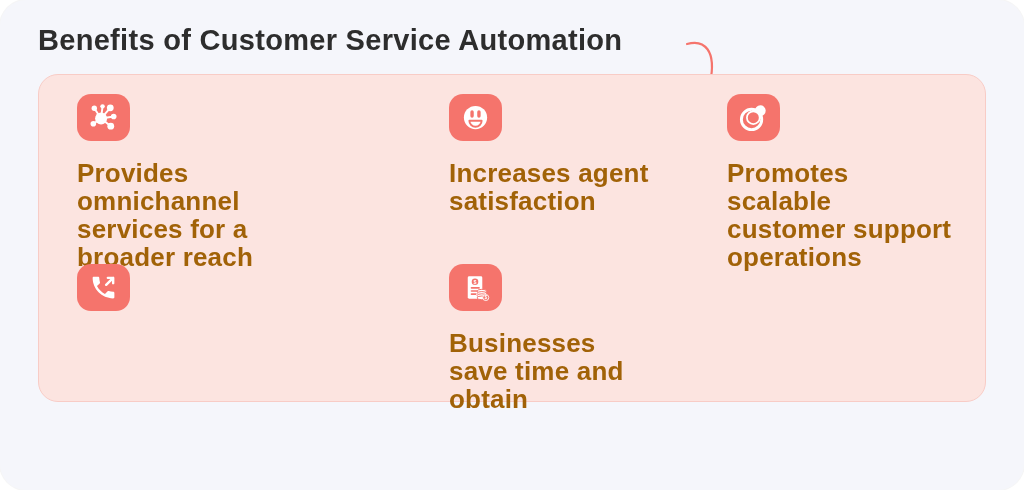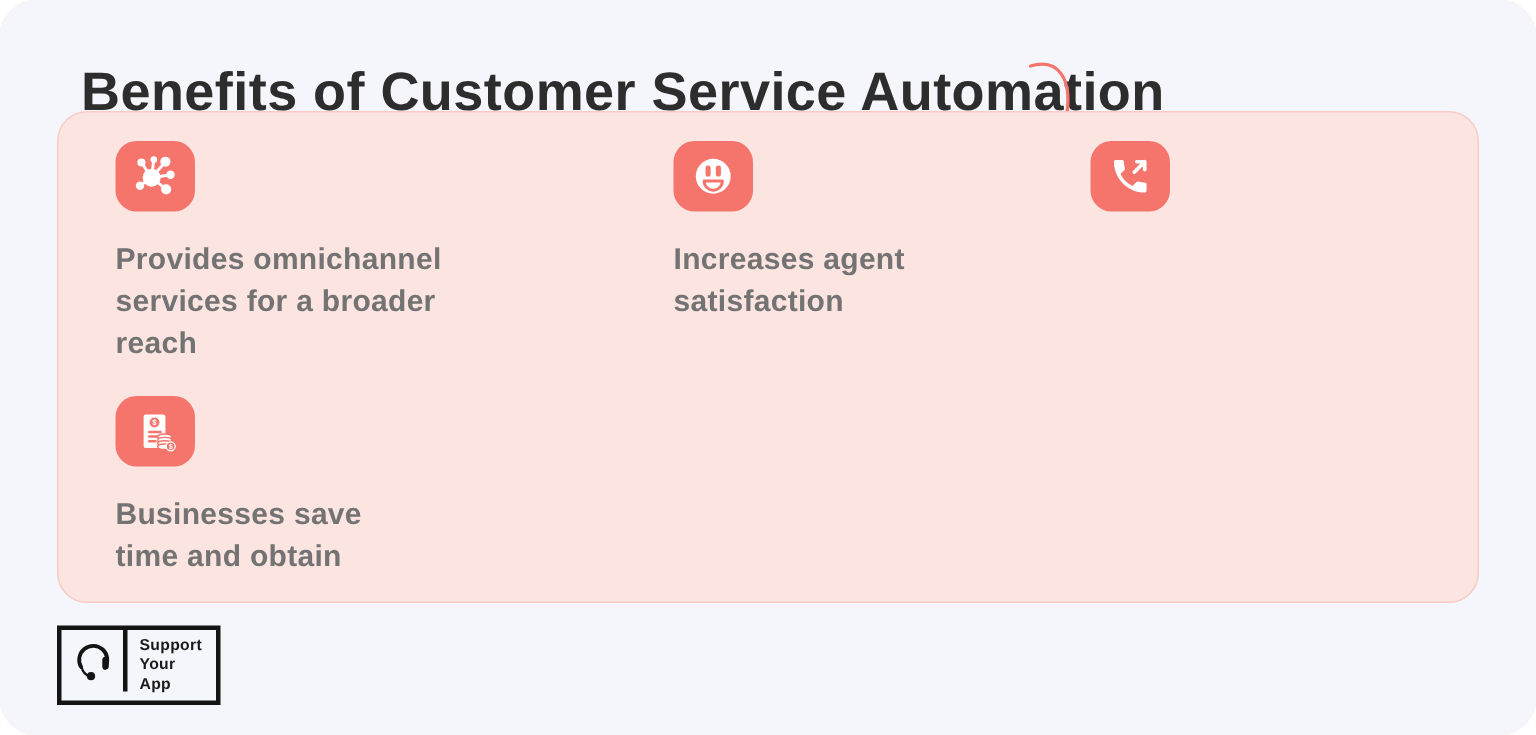--- a/index.html
+++ b/index.html
@@ -1,38 +1,38 @@
 <!DOCTYPE html>
 <html><head>
 <meta charset="utf-8">
 <style>
   html,body{margin:0;padding:0;background:#ffffff;font-family:"Liberation Sans",sans-serif;}
   .canvas{
     position:relative;width:1024px;height:490px;background:#f5f6fb;
     border-radius:26px;overflow:hidden;box-shadow:0 0 0 1px rgba(0,0,0,.04);
   }
   .page-title{
-    position:absolute;left:38px;top:24px;margin:16px;
-    font-size:36px;font-weight:bold;letter-spacing:.3px;color:#2d2d2d;
+    position:absolute;left:38px;top:24px;margin:0;
+    font-size:29px;font-weight:bold;letter-spacing:.3px;color:#2d2d2d;
   }
   .title-arrow{position:absolute;left:684px;top:38px;}
   .panel{
     position:absolute;left:38px;top:74px;width:948px;height:328px;
     background:#fce4e0;border:1px solid #f8ccc6;border-radius:20px;
     box-sizing:border-box;padding:19px 0 0 38px;
     display:grid;grid-template-columns:372px 278px 1fr;
   }
   .benefit-cell{min-height:170px;}
   .icon-tile{
     width:53px;height:47px;border-radius:14px;background:#f5746c;
     display:flex;align-items:center;justify-content:center;
   }
   .benefit-text{
-    margin:18px 0 0 0;font-size:20px;font-weight:bold;letter-spacing:.2px;
-    line-height:28px;color:#737373;
+    margin:18px 0 0 0;font-size:26px;font-weight:bold;letter-spacing:.2px;
+    line-height:28px;color:#a16207;
   }
   .w1{max-width:265px;} .w2{max-width:200px;} .w3{max-width:228px;}
   .w4{max-width:210px;} .w5{max-width:190px;}
   .logo{
     position:absolute;left:38px;top:417px;display:flex;align-items:stretch;
     border:3px solid #141414;background:#f5f6fb;
   }
   .logo-cell-icon{
     width:41px;height:41px;display:flex;align-items:center;justify-content:center;
     border-right:3px solid #141414;
@@ -84,20 +84,30 @@
         <svg width="31" height="31" viewBox="0 0 32 32">
           <circle cx="16" cy="16" r="12" fill="#ffffff"></circle>
           <rect x="10.7" y="8.6" width="3.5" height="7.6" rx="1.75" fill="#f5746c"></rect>
           <rect x="17.8" y="8.6" width="3.5" height="7.6" rx="1.75" fill="#f5746c"></rect>
           <path d="M9.7 19.3 h12.6 a6.3 6.3 0 0 1 -12.6 0 z" fill="#ffffff" stroke="#f5746c" stroke-width="2" stroke-linejoin="round"></path>
         </svg>
       </div>
       <p class="benefit-text w2">Increases agent satisfaction</p>
     </div>
 
+    <div class="benefit-cell">
+      <div class="icon-tile">
+        <svg width="31" height="31" viewBox="0 0 32 32">
+          <circle cx="23" cy="9" r="5.6" fill="#ffffff"></circle>
+          <circle cx="14" cy="18" r="10.5" fill="#f5746c" stroke="#ffffff" stroke-width="3"></circle>
+          <circle cx="15.8" cy="16.2" r="6.6" fill="none" stroke="#ffffff" stroke-width="1.8"></circle>
+        </svg>
+      </div>
+      <p class="benefit-text w3">Promotes scalable customer support operations</p>
+    </div>
 
     <div class="benefit-cell">
       <div class="icon-tile">
         <svg width="29" height="29" viewBox="0 0 24 24">
           <path fill="#ffffff" d="M6.62 10.79c1.44 2.83 3.76 5.14 6.59 6.59l2.2-2.21c.27-.27.67-.36 1.02-.24 1.12.37 2.33.57 3.57.57.55 0 1 .45 1 1V20c0 .55-.45 1-1 1-9.39 0-17-7.61-17-17 0-.55.45-1 1-1h3.5c.55 0 1 .45 1 1 0 1.25.2 2.45.57 3.57.11.35.03.74-.25 1.02l-2.2 2.2z"></path>
           <path d="M14.2 9.8 L20 4 M20 4 h-4.4 M20 4 v4.4" fill="none" stroke="#ffffff" stroke-width="2" stroke-linecap="round" stroke-linejoin="round"></path>
         </svg>
       </div>
     </div>
 
@@ -118,29 +128,14 @@
           </g>
           <circle cx="26.6" cy="26.4" r="3.1" fill="#f5746c" stroke="#ffffff" stroke-width="0.9"></circle>
           <text x="26.6" y="28.2" text-anchor="middle" font-size="5" font-weight="bold" fill="#ffffff" font-family="Liberation Sans, sans-serif">$</text>
         </svg>
       </div>
       <p class="benefit-text w5">Businesses save time and obtain</p>
     </div>
 
   </div>
 
-  <div class="logo">
-    <div class="logo-cell-icon">
-      <svg width="30" height="30" viewBox="0 0 32 32">
-        <path d="M7.6 20 A 10 10 0 1 1 24.4 20.5" fill="none" stroke="#141414" stroke-width="2.7" stroke-linecap="round"></path>
-        <rect x="22.6" y="12.6" width="4.6" height="9" rx="2.3" fill="#141414"></rect>
-        <path d="M7.9 20.2 Q 9.3 25.6 13.8 26.3" fill="none" stroke="#141414" stroke-width="1.6" stroke-linecap="round"></path>
-        <circle cx="14.6" cy="26.4" r="2.9" fill="#141414"></circle>
-      </svg>
-    </div>
-    <div class="logo-cell-text">
-      <span class="logo-line">Support</span>
-      <span class="logo-line">Your</span>
-      <span class="logo-line">App</span>
-    </div>
-  </div>
 
 </div>
 
 </body></html>

